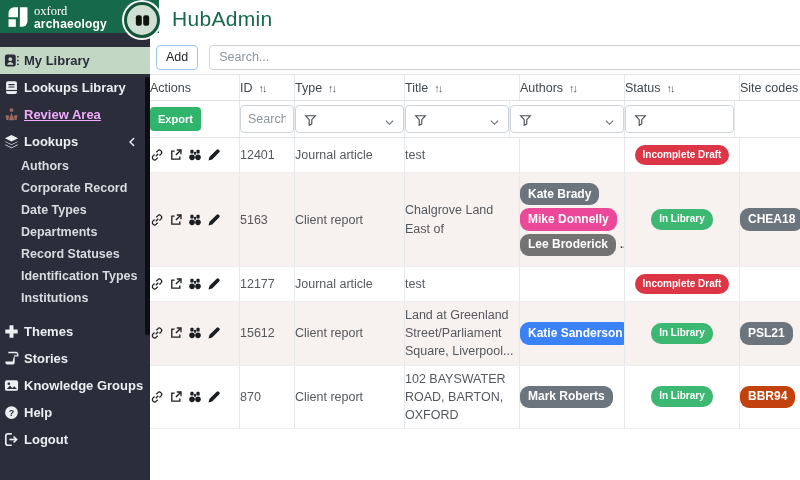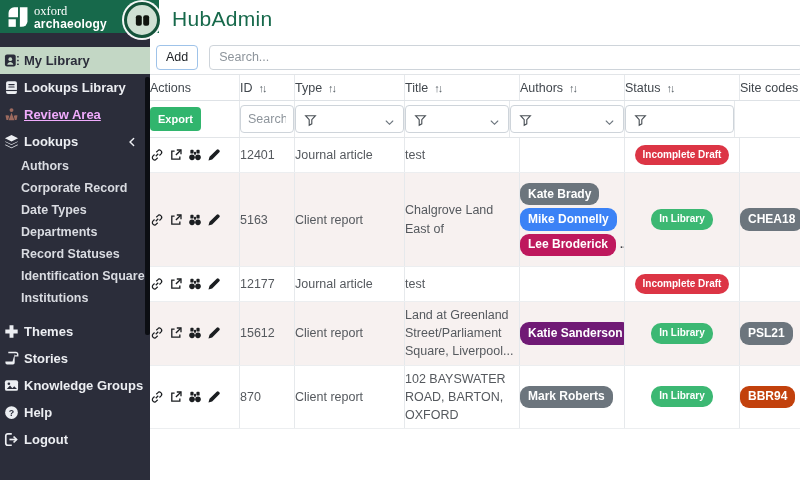--- a/index.html
+++ b/index.html
@@ -154,21 +154,21 @@
           <span>Lookups</span>
           <span class="nav-chevron"><svg viewBox="0 0 16 16">
               <path d="M10.2 3.2 5.4 8l4.8 4.8" fill="none" stroke="currentColor" stroke-width="1.9" stroke-linecap="round"></path>
             </svg></span>
         </div>
         <div class="nav-subitem">Authors</div>
         <div class="nav-subitem">Corporate Record</div>
         <div class="nav-subitem">Date Types</div>
         <div class="nav-subitem">Departments</div>
         <div class="nav-subitem">Record Statuses</div>
-        <div class="nav-subitem">Identification Square</div>
+        <div class="nav-subitem">Identification Types</div>
         <div class="nav-subitem">Institutions</div>
         <div class="nav-gap"></div>
         <div class="nav-item">
           <span class="nav-ic">
             <svg viewBox="0 0 16 16">
               <path d="M5.9 1.4h4.2v4.5h4.5v4.2h-4.5v4.5H5.9v-4.5H1.4V5.9h4.5z" fill="currentColor"></path>
             </svg>
           </span>
           <span>Themes</span>
         </div>
@@ -367,24 +367,24 @@
           </div>
           <div class="cell" style="width: 55px;">5163</div>
           <div class="cell" style="width: 110px;">Client report</div>
           <div class="cell" style="width: 115px;">Chalgrove Land East of</div>
           <div class="cell" style="width: 105px;">
             <div class="authors-box">
               <span class="author-line">
                 <span class="pill" style="background:#6c757d">Kate Brady</span>
               </span>
               <span class="author-line">
-                <span class="pill" style="background:#3b82f6">Mike Donnelly</span>
+                <span class="pill" style="background:#ec4899">Mike Donnelly</span>
               </span>
               <span class="author-line">
-                <span class="pill" style="background:#be185d">Lee Broderick</span>
+                <span class="pill" style="background:#737373">Lee Broderick</span>
                 <span class="dots">...</span>
               </span>
             </div>
           </div>
           <div class="cell cell-status" style="width: 115px;">
             <span class="badge" style="background:#3cb873">In Library</span>
           </div>
           <div class="cell" style="width: 110px;">
             <span class="pill" style="background:#6c757d">CHEA18</span>
           </div>
@@ -459,21 +459,21 @@
                 <path d="M1.7 14.3l1.2-4.2 8.2-8.2a1.6 1.6 0 0 1 2.3 0l.7.7a1.6 1.6 0 0 1 0 2.3l-8.2 8.2z" fill="currentColor"></path>
               </svg>
             </span>
           </div>
           <div class="cell" style="width: 55px;">15612</div>
           <div class="cell" style="width: 110px;">Client report</div>
           <div class="cell" style="width: 115px;">Land at Greenland Street/Parliament Square, Liverpool...</div>
           <div class="cell" style="width: 105px;">
             <div class="authors-box">
               <span class="author-line">
-                <span class="pill" style="background:#701a75">Katie Sanderson</span>
+                <span class="pill" style="background:#3b82f6">Katie Sanderson</span>
               </span>
             </div>
           </div>
           <div class="cell cell-status" style="width: 115px;">
             <span class="badge" style="background:#3cb873">In Library</span>
           </div>
           <div class="cell" style="width: 110px;">
             <span class="pill" style="background:#6c757d">PSL21</span>
           </div>
         </div>

